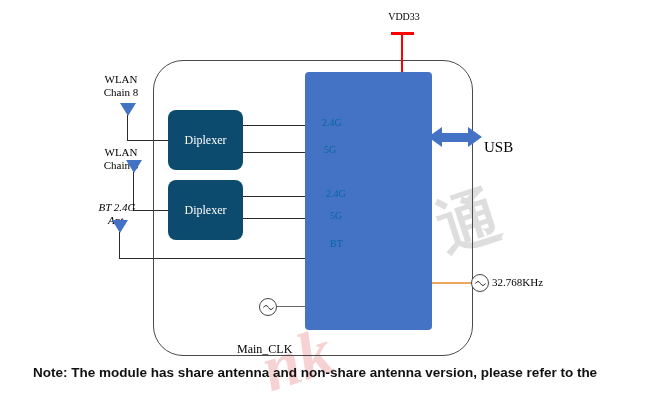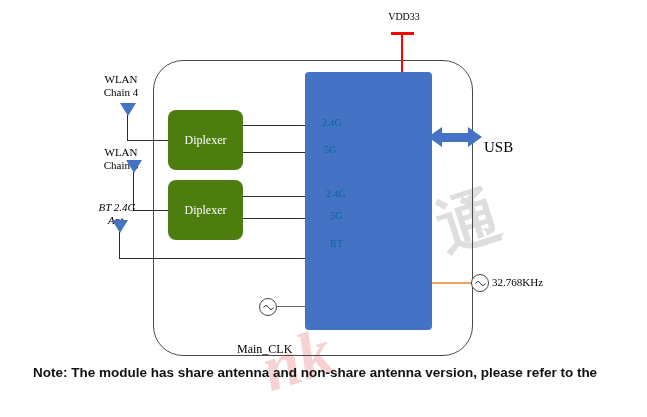--- a/index.html
+++ b/index.html
@@ -3,21 +3,21 @@
 <meta charset="utf-8">
 <style>
   html,body{margin:0;padding:0;background:#fff;}
   .canvas{position:relative;width:647px;height:417px;background:#ffffff;
           font-family:"Liberation Serif",serif;overflow:hidden;}
   .abs{position:absolute;}
   .hline{position:absolute;height:1px;background:#2b2b2b;}
   .vline{position:absolute;width:1px;background:#2b2b2b;}
   .module-outline{position:absolute;border:1px solid #4a4a4a;border-radius:30px;}
   .chip{position:absolute;background:#4472C4;border-radius:4px;}
-  .dipl{position:absolute;background:#4d7c0f;border-radius:8px;
+  .dipl{position:absolute;background:#0c4a6e;border-radius:8px;
         display:flex;align-items:center;justify-content:center;
         color:#fff;font-size:12px;}
   .port{position:absolute;color:#0369a1;font-size:10px;}
   .ant-tri{position:absolute;width:0;height:0;
            border-left:8px solid transparent;border-right:8px solid transparent;
            border-top:13px solid #4472C4;}
   .ant-label{position:absolute;width:54px;text-align:center;
              font-size:11px;line-height:13px;color:#000;}
   .arrow-bar{position:absolute;background:#4472C4;}
   .arrow-l{position:absolute;width:0;height:0;border-top:10px solid transparent;
@@ -55,21 +55,21 @@
 
   <div class="dipl" style="left:168px;top:110px;width:75px;height:60px;">
     <span>Diplexer</span>
   </div>
   <div class="dipl" style="left:168px;top:180px;width:75px;height:60px;">
     <span>Diplexer</span>
   </div>
 
   <div class="ant-label" style="left:94px;top:73px;">
     <div>WLAN</div>
-    <div>Chain 4</div>
+    <div>Chain 8</div>
   </div>
   <div class="ant-tri" style="left:120px;top:103px;"></div>
   <div class="vline" style="left:127px;top:115px;height:25px;"></div>
   <div class="hline" style="left:127px;top:140px;width:41px;"></div>
 
   <div class="ant-label" style="left:94px;top:146px;">
     <div>WLAN</div>
     <div>Chain 3</div>
   </div>
   <div class="ant-tri" style="left:126px;top:160px;"></div>

